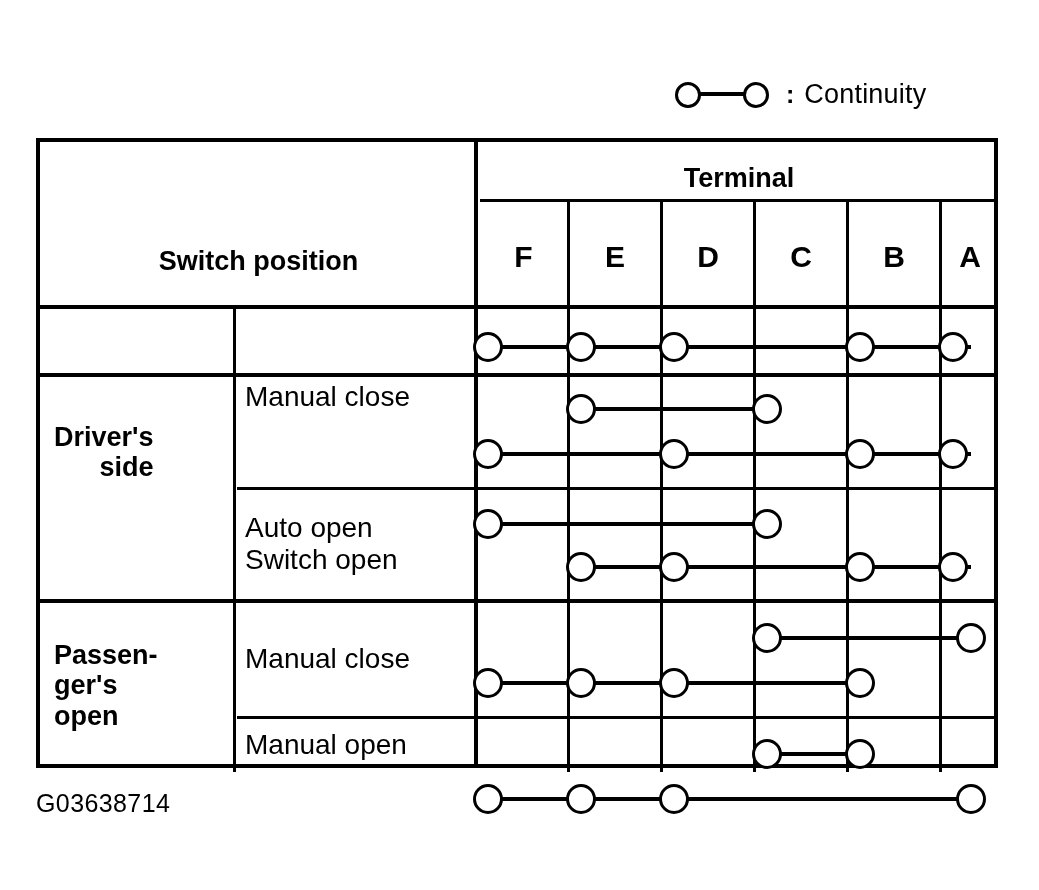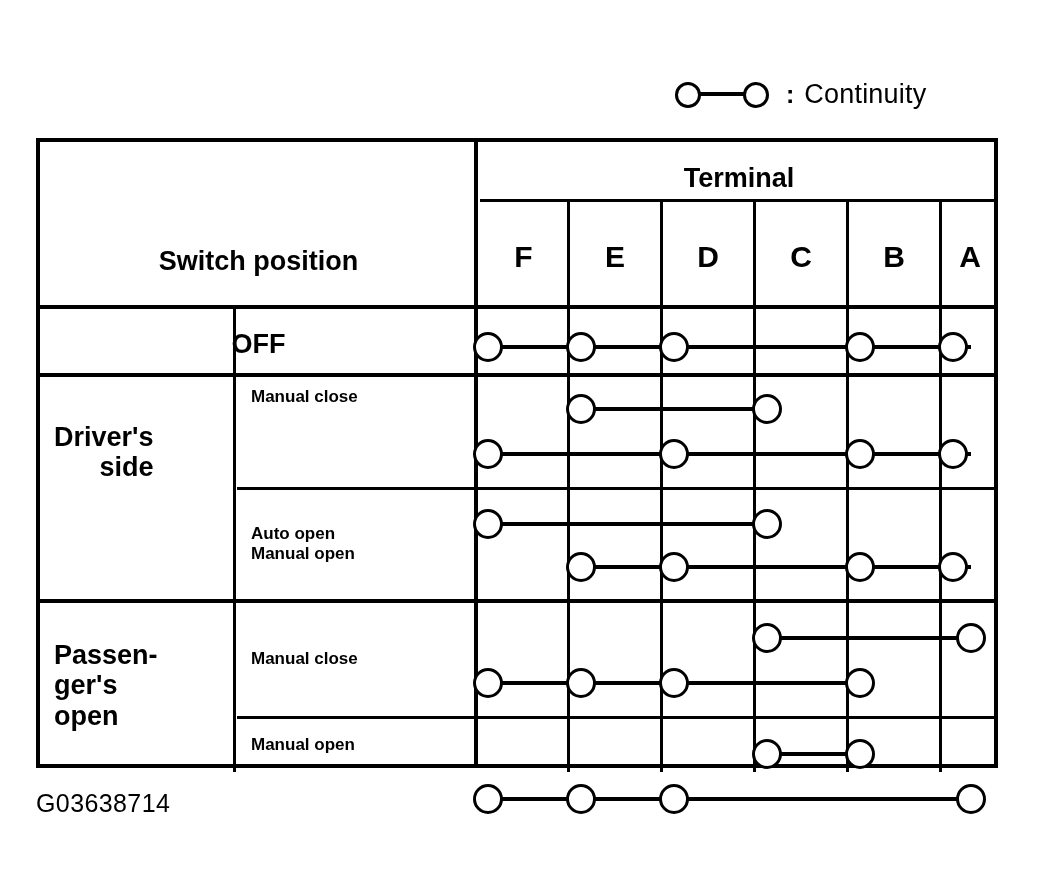--- a/index.html
+++ b/index.html
@@ -129,26 +129,26 @@
     justify-content: flex-start;
     padding-left: 8px;
     box-sizing: border-box;
     line-height: 1.12;
     white-space: pre-line;
   }
   .mode-label {
     position: absolute;
     left: 197px;
     width: 240px;
-    font-size: 17px;
-    font-weight: bold;
+    font-size: 28px;
+    font-weight: normal;
     display: flex;
     align-items: center;
     justify-content: flex-start;
-    padding-left: 14px;
+    padding-left: 8px;
     box-sizing: border-box;
     line-height: 1.14;
     white-space: pre-line;
   }
 
   
   #continuity-layer {
     position: absolute;
     inset: 0;
     pointer-events: none;
@@ -215,31 +215,30 @@
     <div class="cell-text center" id="switch-position-header">Switch position</div>
     <div class="cell-text center" id="terminal-header">Terminal</div>
 
     <div class="term-head" style="left:440px; width:87px;">F</div>
     <div class="term-head" style="left:530px; width:90px;">E</div>
     <div class="term-head" style="left:623px; width:90px;">D</div>
     <div class="term-head" style="left:716px; width:90px;">C</div>
     <div class="term-head" style="left:809px; width:90px;">B</div>
     <div class="term-head" style="left:902px; width:56px;">A</div>
 
-    <div class="cell-text center" id="off-label">OFF</div>
 
     <div class="side-label" style="top:167px; height:286px;text-align:right;">Driver's
 side</div>
     <div class="side-label" style="top:461px; height:165px;">Passen-
 ger's
 open</div>
 
     <div class="mode-label" style="top:167px; height:176px;">Manual close</div>
     <div class="mode-label" style="top:348px; height:107px;">Auto open
-Manual open</div>
+Switch open</div>
     <div class="mode-label" style="top:461px; height:111px;">Manual close</div>
     <div class="mode-label" style="top:577px; height:52px;">Manual open</div>
 
     <div id="continuity-layer">
 
       <div class="conn-line" style="left:448px; top:203px; width:483px;"></div>
       <div class="node" style="left:448px; top:205px;"></div>
       <div class="node" style="left:541px; top:205px;"></div>
       <div class="node" style="left:634px; top:205px;"></div>
       <div class="node" style="left:820px; top:205px;"></div>

